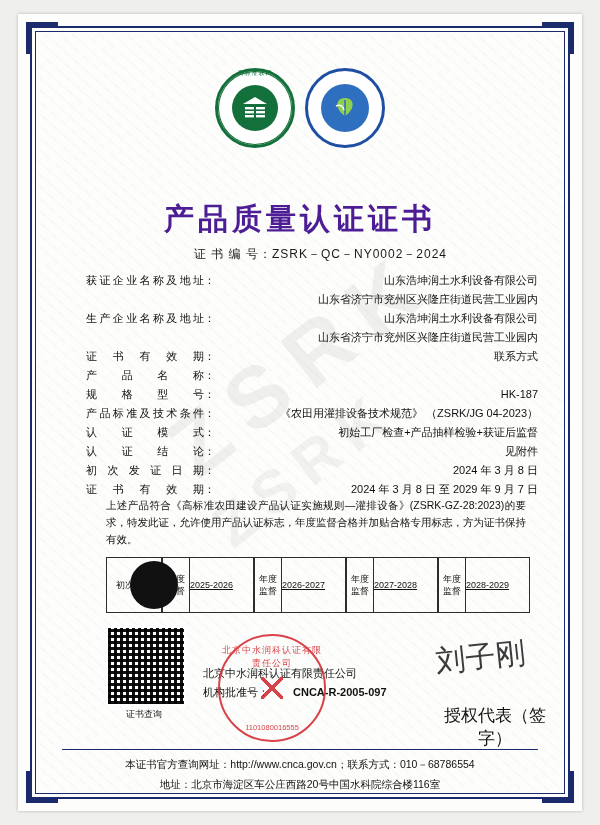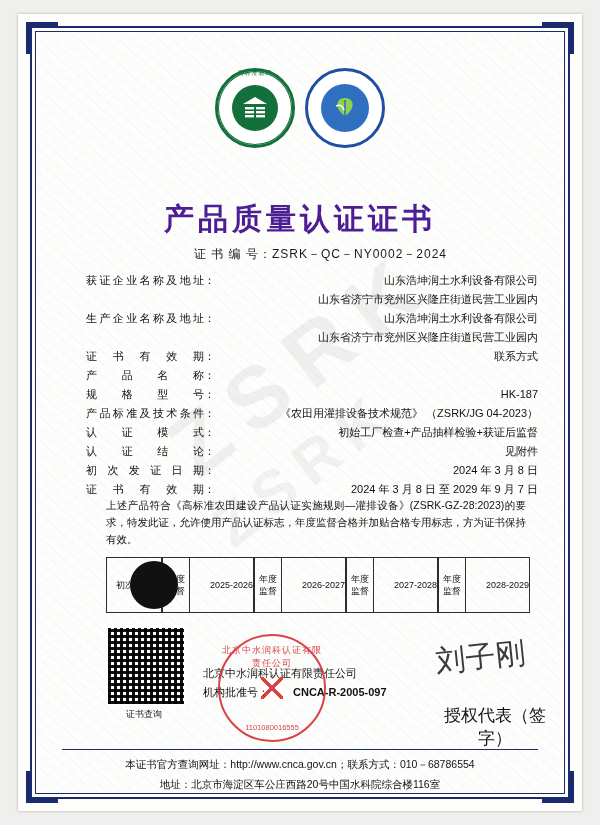--- a/index.html
+++ b/index.html
@@ -119,21 +119,21 @@
     display:flex;align-items:center;
     font-size:9px;color:#111;
   }
   .bx.first{width:56px;justify-content:center;flex-direction:row;}
   .bx.cell{flex:1;}
   .bx .tag{
     width:26px;flex:0 0 26px;text-align:center;line-height:12px;font-size:9px;
     border-right:1px solid #2d2d2d;height:100%;
     display:flex;align-items:center;justify-content:center;
   }
-  .bx .yr{flex:1;text-align:right;font-size:9px;}
+  .bx .yr{flex:1;text-align:left;font-size:9px;text-decoration:underline;}
   .bx.first .tag2{
     width:100%;text-align:center;line-height:13px;font-size:9px;
   }
   .stamp-dot{
     position:absolute;left:112px;top:547px;
     width:48px;height:48px;border-radius:50%;
     background:#111;
   }
 
   

